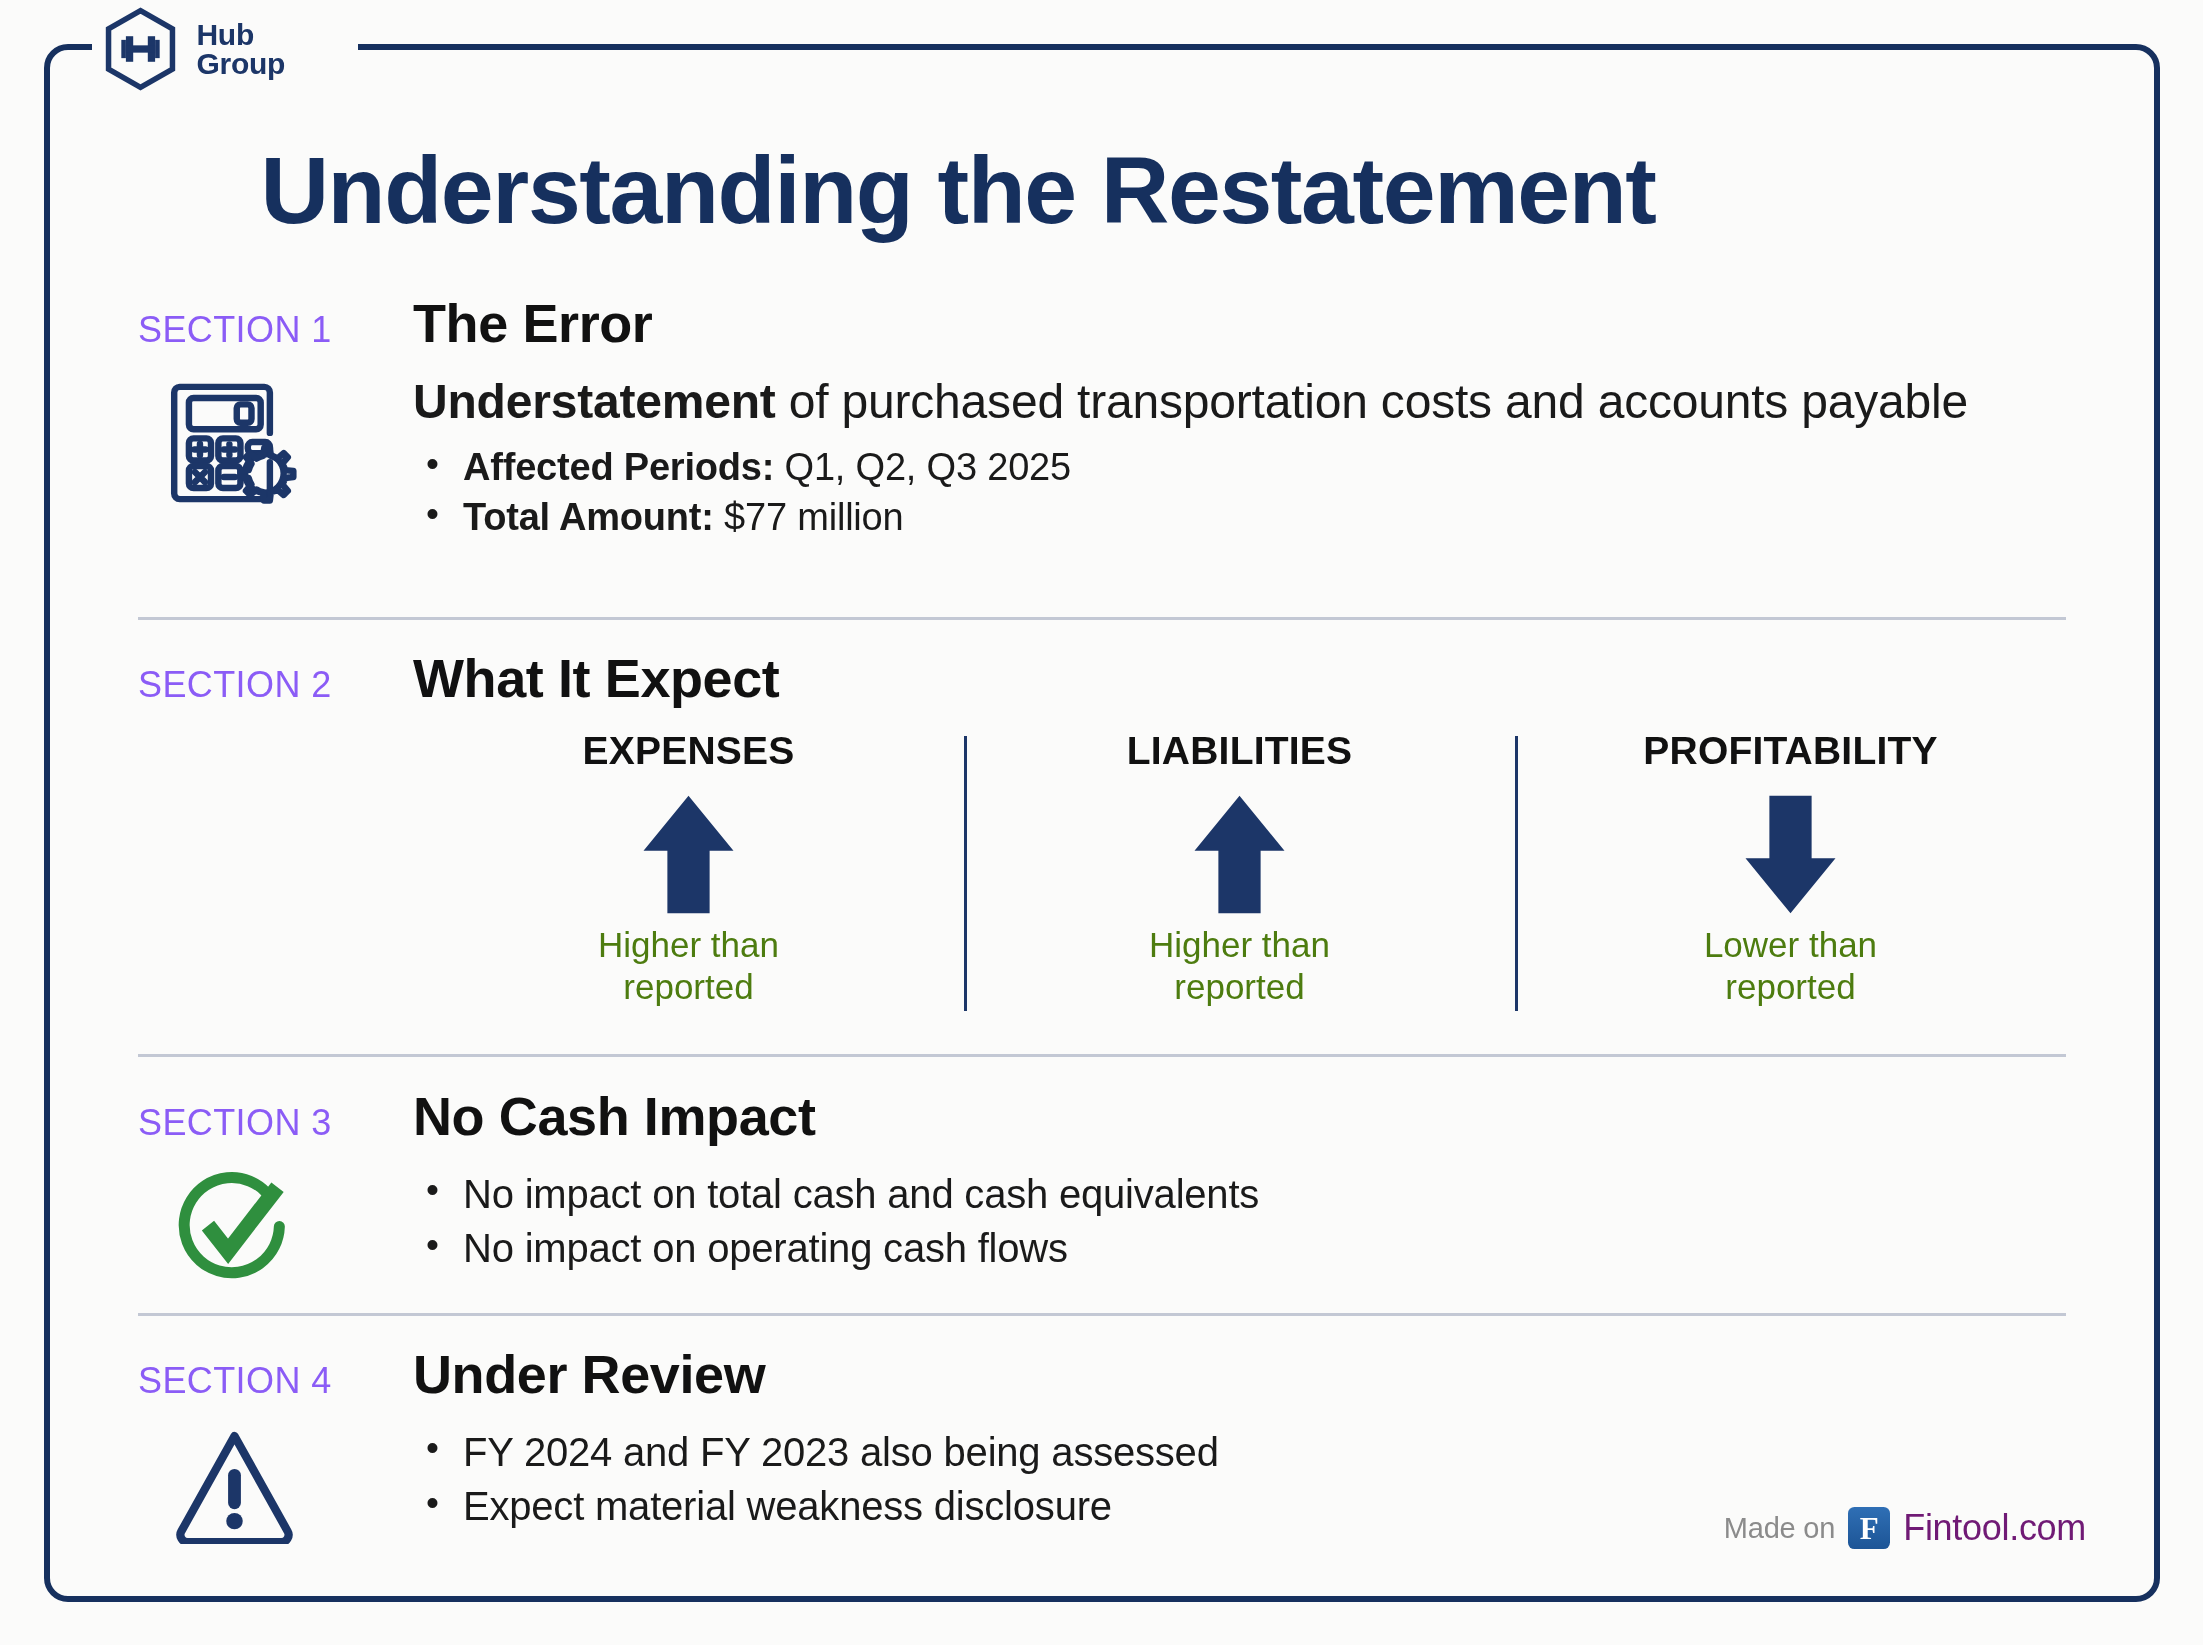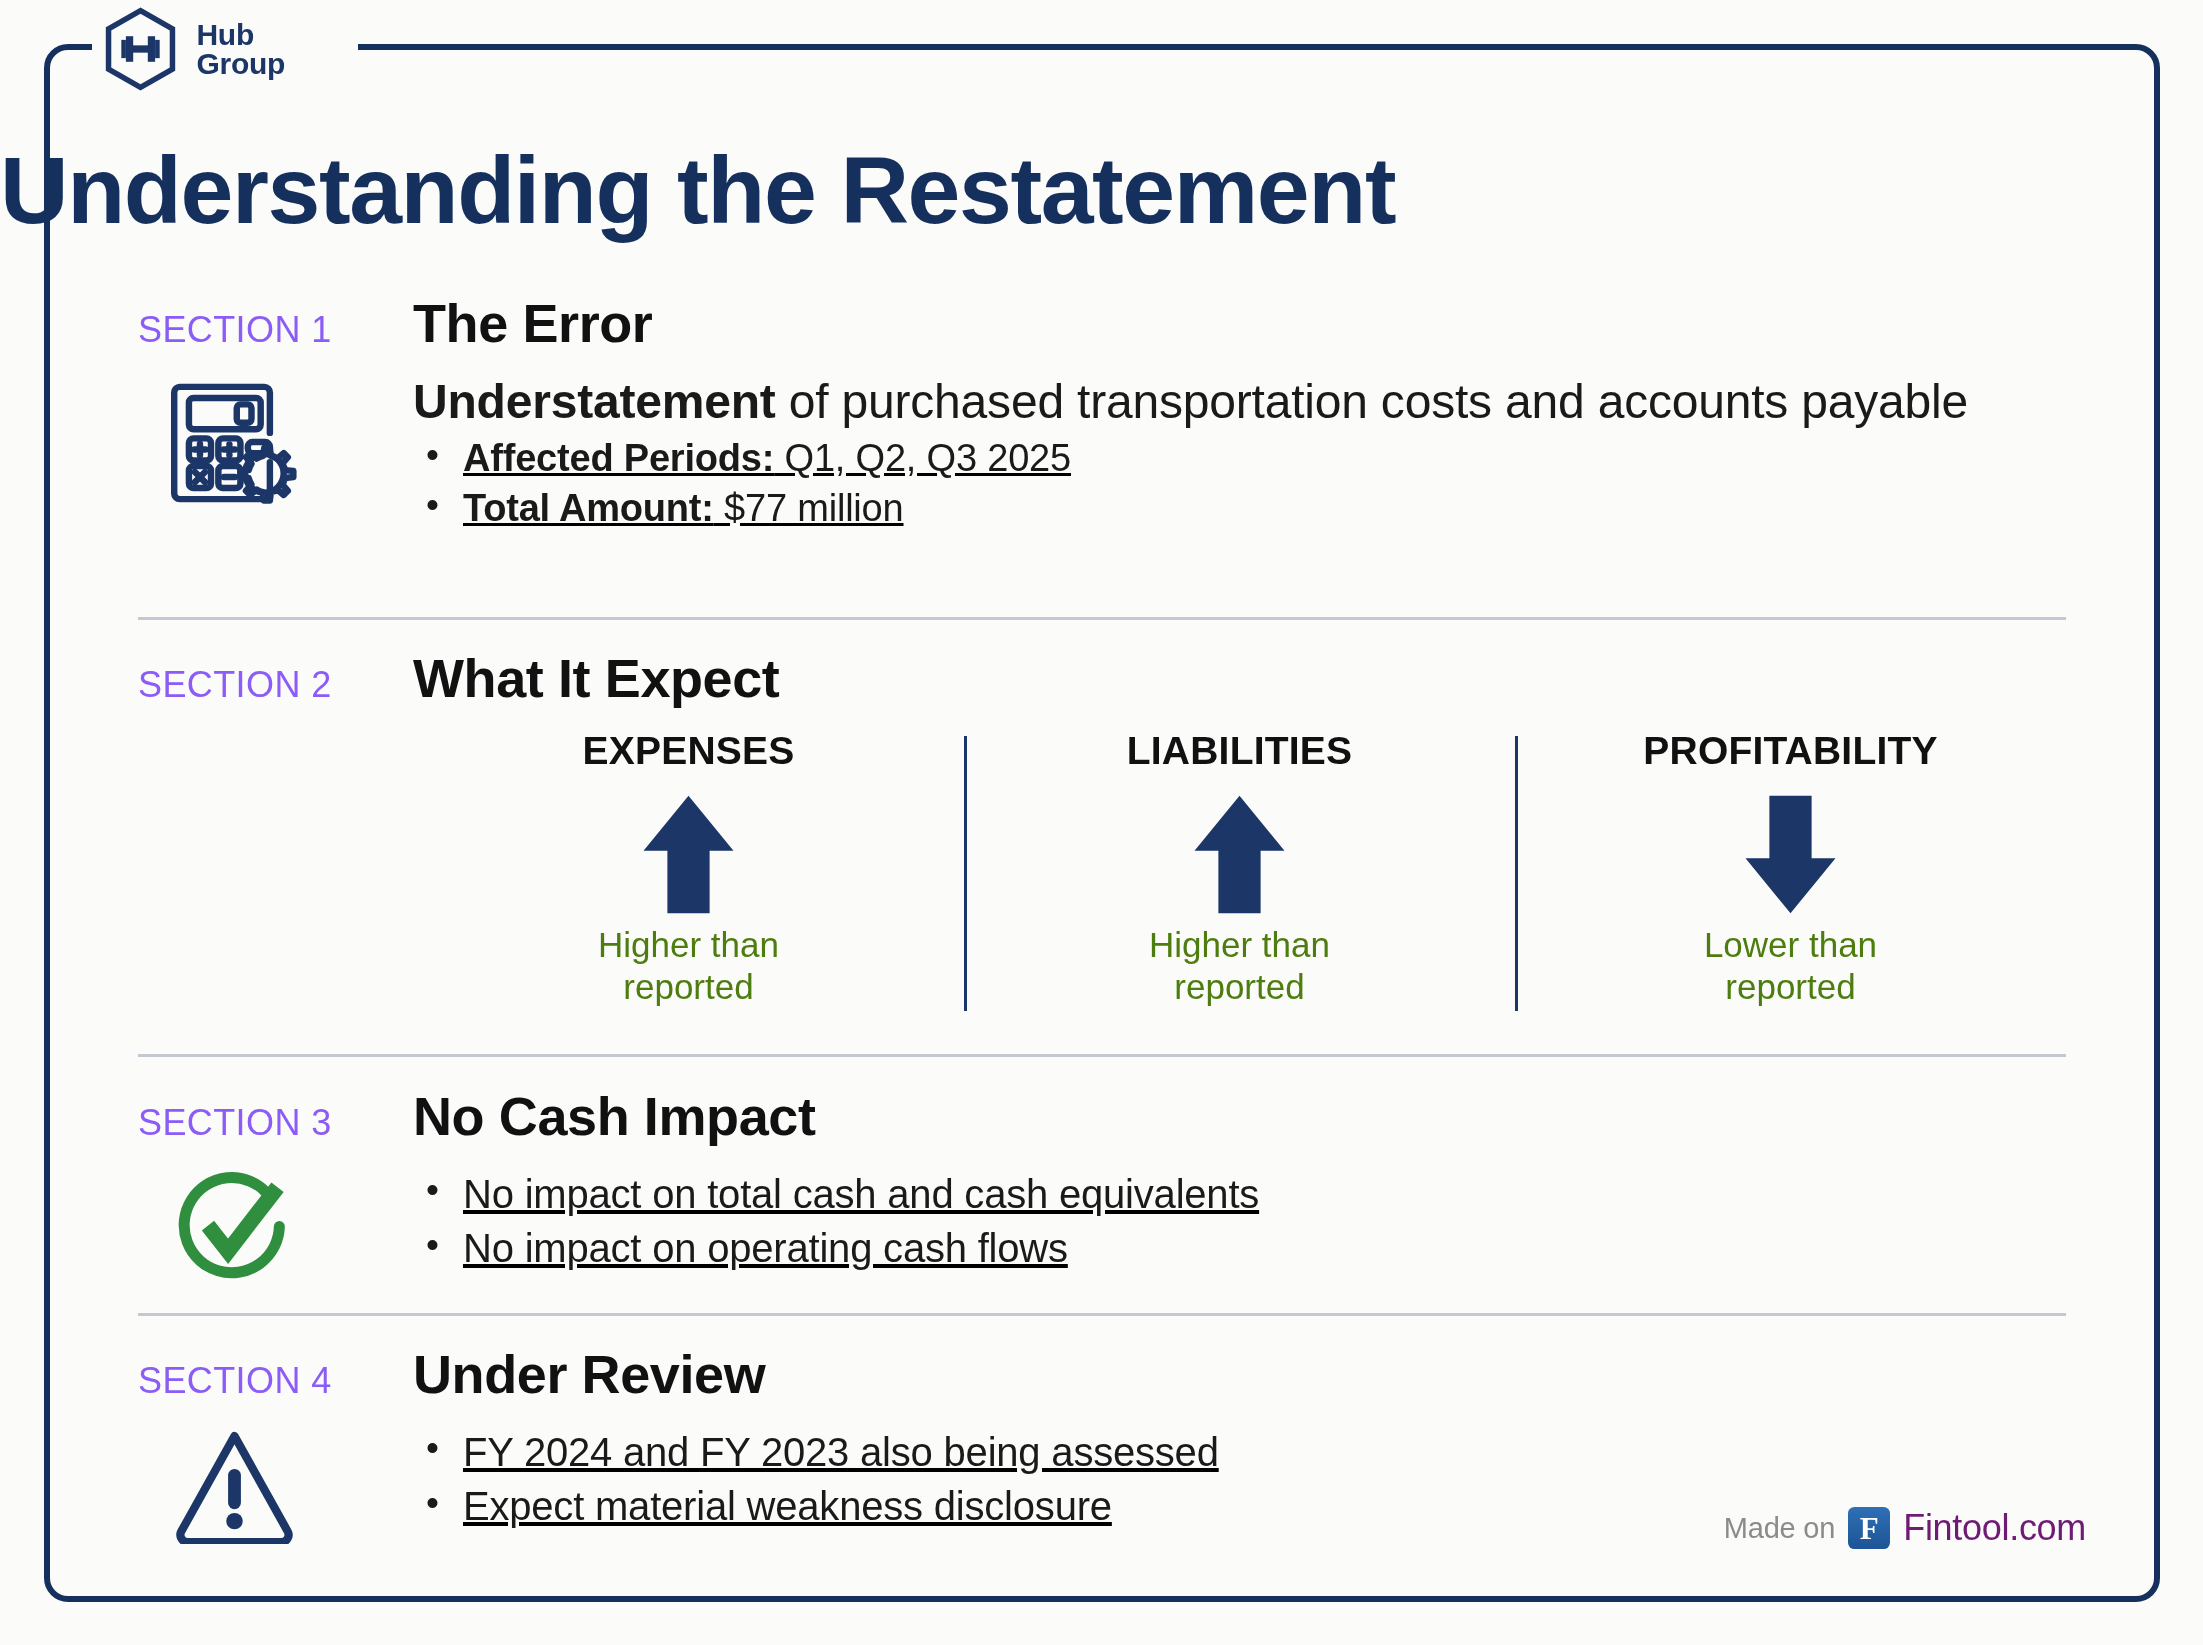--- a/index.html
+++ b/index.html
@@ -24,42 +24,42 @@
   
   .logo { position:absolute; left:101px; top:7.3px; display:flex; align-items:center; gap:16.5px; }
   .logo-mark { width:79px; height:84px; }
   .logo-text {
     font-size:30px; font-weight:bold; line-height:0.98; color:#1c3668;
     letter-spacing:-0.3px;
   }
 
   
   .title {
-    position:absolute; top:136px; left:0; width:1916px; text-align:left;
+    position:absolute; top:136px; left:0; width:1916px; text-align:center;
     font-size:95px; font-weight:bold; color:#16305e;
     letter-spacing:-1.4px;
   }
 
   
   .section { position:absolute; left:138px; width:1928px; }
   .sec-head { display:flex; align-items:baseline; }
   .sec-kicker {
     width:275px; flex:0 0 275px;
     font-size:36px; color:#8b5cf6; letter-spacing:0.4px; font-weight:normal;
   }
   .sec-title { font-size:54px; font-weight:bold; color:#111111; letter-spacing:-0.4px; }
 
   .sec-body { position:relative; margin-top:20px; min-height:9.2px; }
   .sec-icon { position:absolute; left:9.2px; top:0; width:174px; display:flex; justify-content:center; }
   .sec-content { margin-left:275px; }
 
   .lead { font-size:48px; color:#1a1a1a; line-height:1.18; letter-spacing:-0.2px; }
   .lead b { font-weight:bold; }
 
-  ul.bullets { list-style:none; margin-top:2px;text-decoration:underline; }
+  ul.bullets { list-style:none; margin-top:11px; }
   ul.bullets li {
     position:relative; padding-left:50px; font-size:38px; color:#1a1a1a;
     line-height:1.32; letter-spacing:-0.2px;
   }
   ul.bullets li::before {
     content:"\2022"; position:absolute; left:13px; top:-1.8px; font-size:37px; color:#1a1a1a;
   }
   ul.bullets li b { font-weight:bold; }
   ul.big li { font-size:40px; line-height:1.36; }
 

